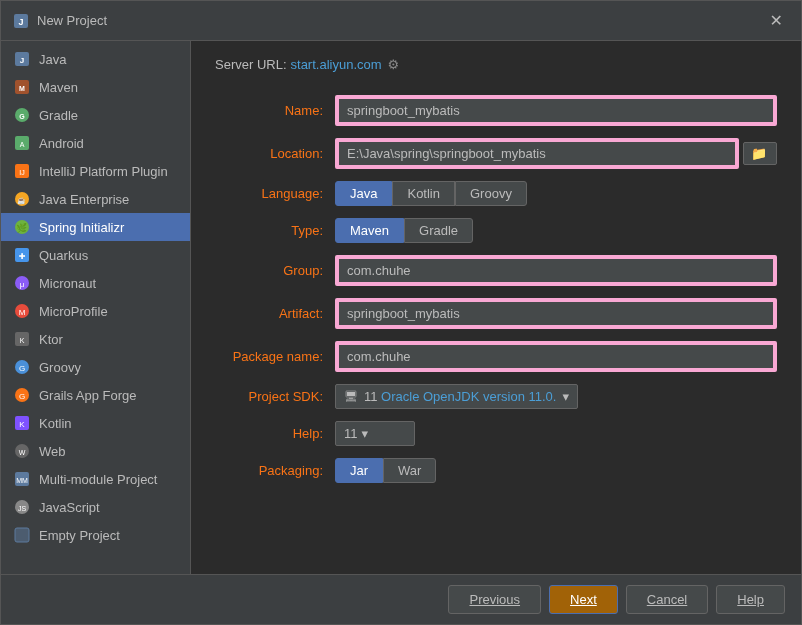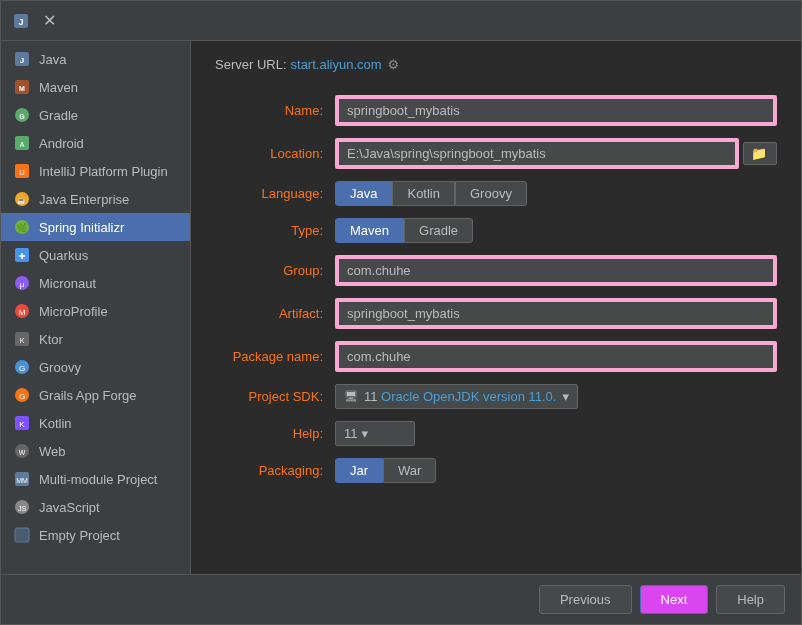--- a/index.html
+++ b/index.html
@@ -205,39 +205,41 @@
       flex-shrink: 0;
     }
     .btn-footer {
       padding: 6px 20px;
       font-size: 13px;
       border-radius: 3px;
       cursor: pointer;
       border: 1px solid #646464;
       background: #45494a;
       color: #bbbbbb;
+      text-decoration: underline;
     }
     .btn-footer.primary {
-      background: #d946ef;
+      background: #a16207;
       color: #fff;
       border-color: #4b6eaf;
     }
   </style>
 </head>
 <body>
 
 <div class="dialog">
 
   <div class="title-bar">
     <div class="title-bar-icon">
       <svg width="16" height="16" viewBox="0 0 16 16">
         <rect x="1" y="1" width="14" height="14" rx="2" fill="#5c7a9e"></rect>
         <text x="8" y="12" text-anchor="middle" fill="white" font-size="9" font-weight="bold">J</text>
       </svg>
     </div>
+    <span class="title-bar-text">New Project</span>
     <span class="title-bar-close">✕</span>
   </div>
 
   <div class="dialog-body">
 
     <div class="sidebar">
 
     <div class="sidebar-item">
           <span class="item-icon">
             <svg width="16" height="16" viewBox="0 0 16 16">
@@ -498,15 +500,16 @@
             <button class="btn-toggle">War</button>
           </div>
         </div>
       </div>
     </div>
   </div>
 
   <div class="dialog-footer">
     <button class="btn-footer">Previous</button>
     <button class="btn-footer primary">Next</button>
+    <button class="btn-footer">Cancel</button>
     <button class="btn-footer">Help</button>
   </div>
 </div>
 
 </body></html>

